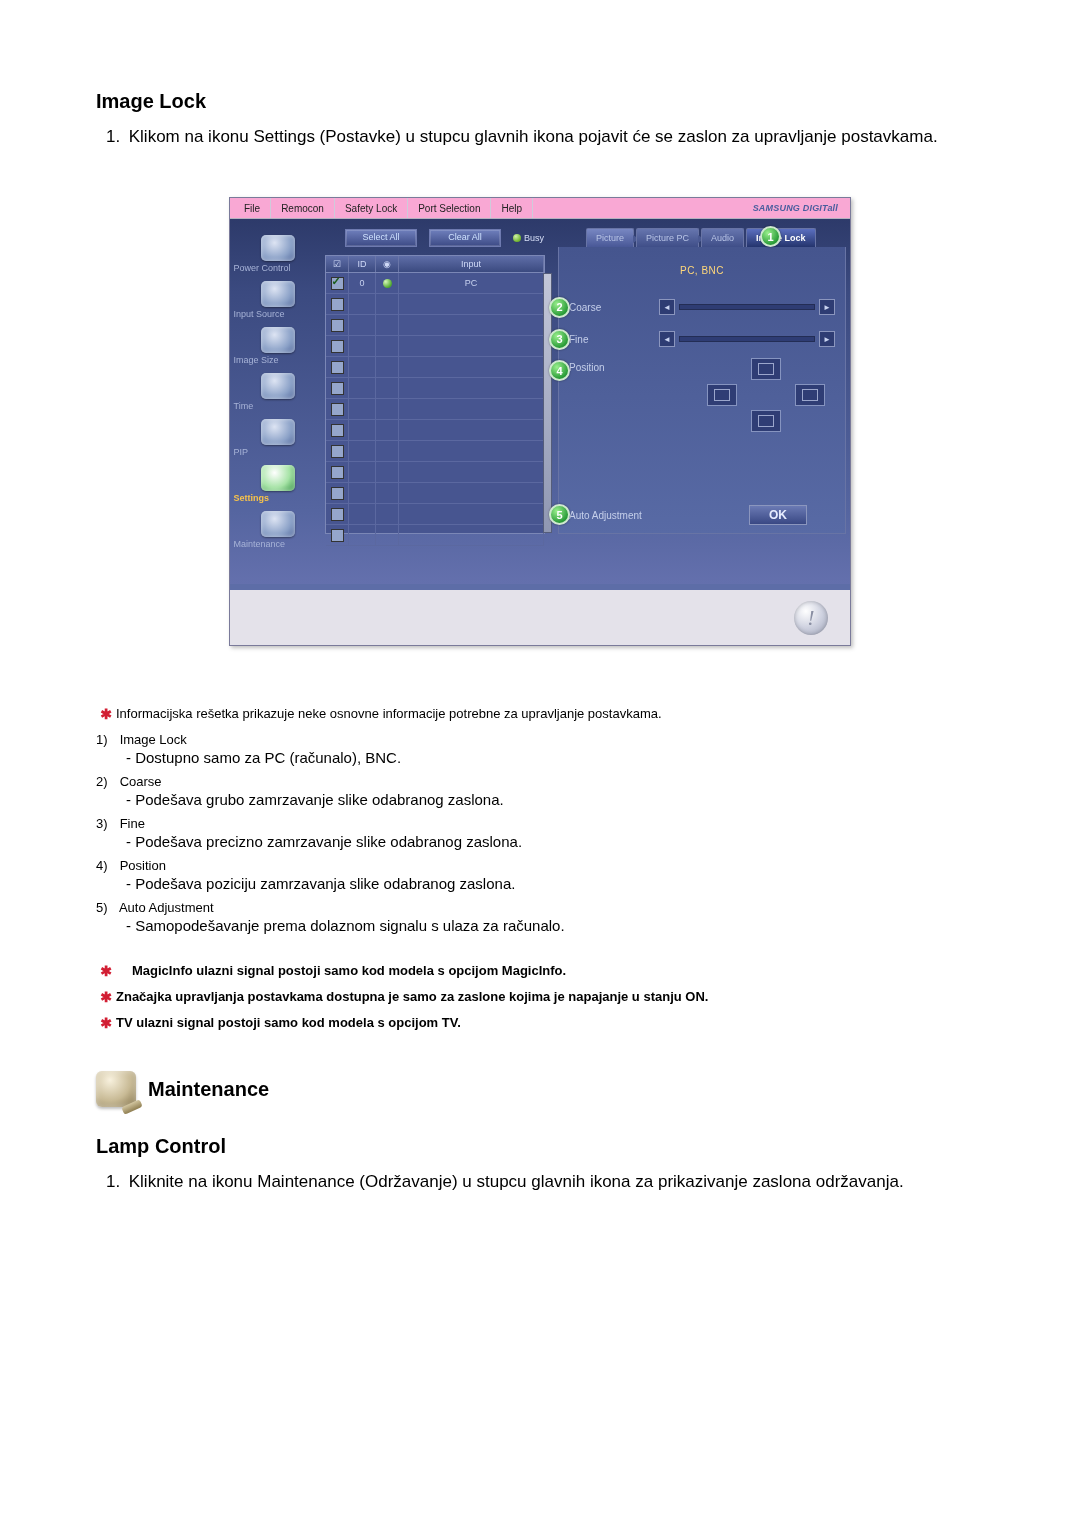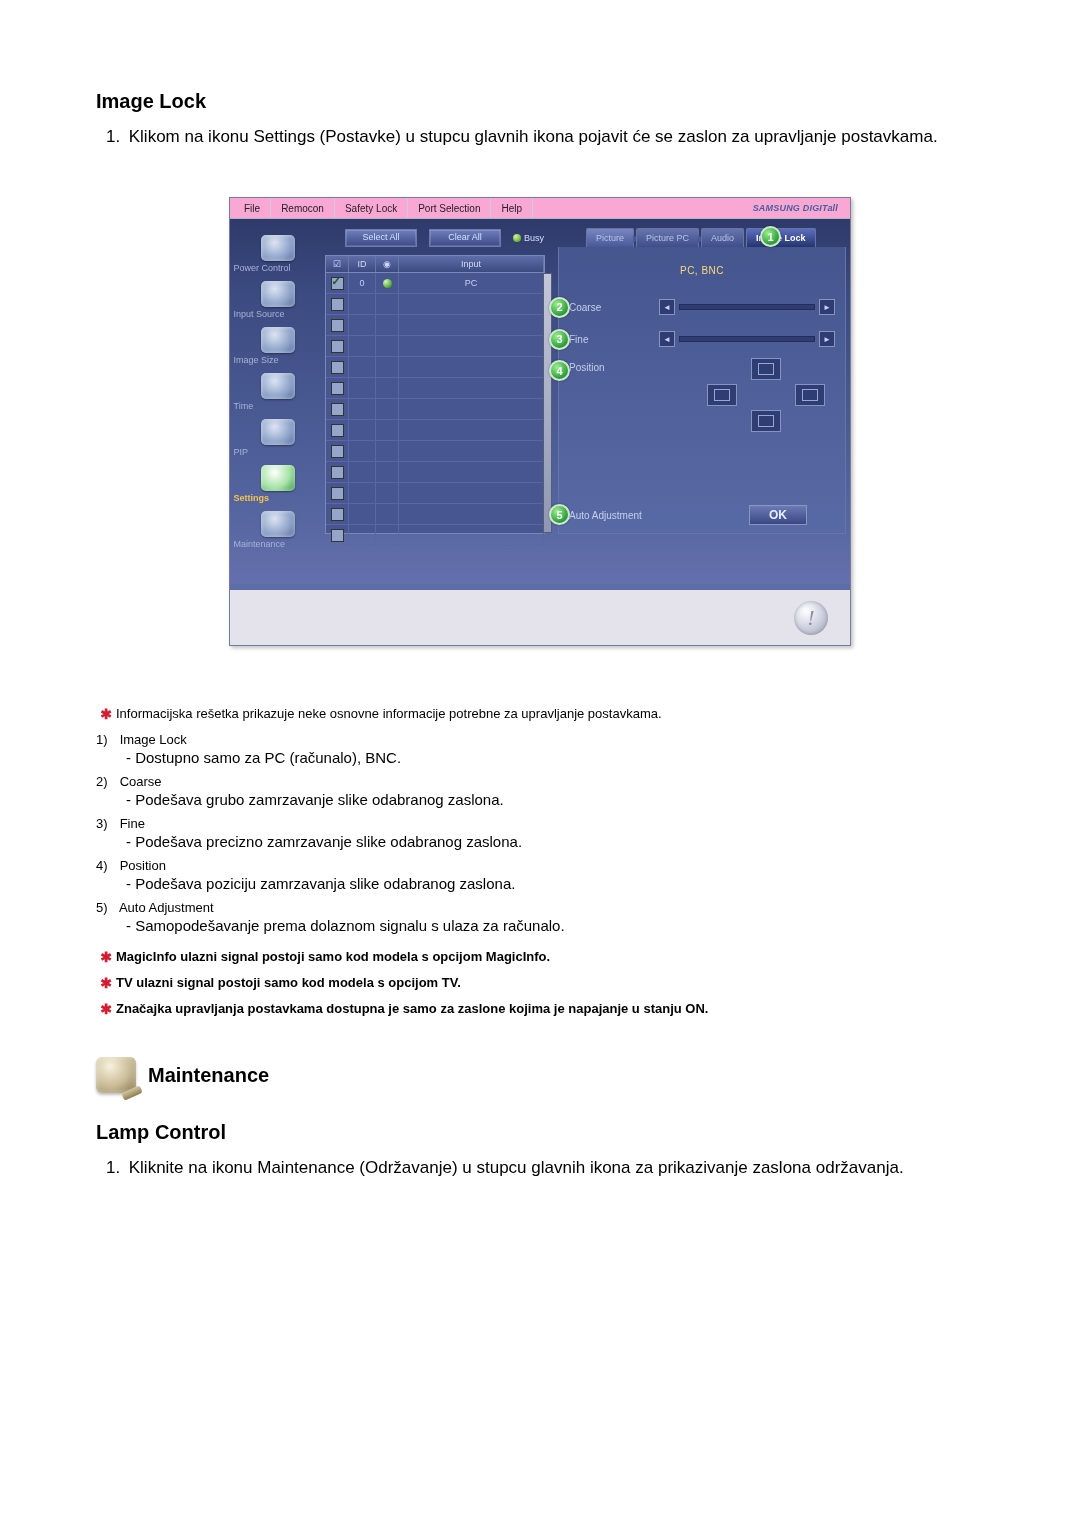--- a/index.html
+++ b/index.html
@@ -614,31 +614,31 @@
     <span>Position</span>
   </div>
   <div class="num-sub">- Podešava poziciju zamrzavanja slike odabranog zaslona.</div>
 
   <div class="num-item">
     <span class="num-key">5)</span>
     <span>Auto Adjustment</span>
   </div>
   <div class="num-sub">- Samopodešavanje prema dolaznom signalu s ulaza za računalo.</div>
 
-  <div class="star-line" style="margin-top:15px;">
+  <div class="star-line" style="margin-top:29px;gap:16px;">
     <span class="star"></span>
     <span class="star-text bold">MagicInfo ulazni signal postoji samo kod modela s opcijom MagicInfo.</span>
+  </div>
+  <div class="star-line">
+    <span class="star"></span>
+    <span class="star-text bold">Značajka upravljanja postavkama dostupna je samo za zaslone kojima je napajanje u stanju ON.</span>
   </div>
   <div class="star-line">
     <span class="star"></span>
     <span class="star-text bold">TV ulazni signal postoji samo kod modela s opcijom TV.</span>
-  </div>
-  <div class="star-line">
-    <span class="star"></span>
-    <span class="star-text bold">Značajka upravljanja postavkama dostupna je samo za zaslone kojima je napajanje u stanju ON.</span>
   </div>
 
   <div class="maint-row">
     <div class="maint-icon"></div>
     <div class="maint-title">Maintenance</div>
   </div>
 
   <h2 class="section-title">Lamp Control</h2>
   <div class="intro-line" style="margin-bottom:0;">
     <span class="intro-number">1.</span>

